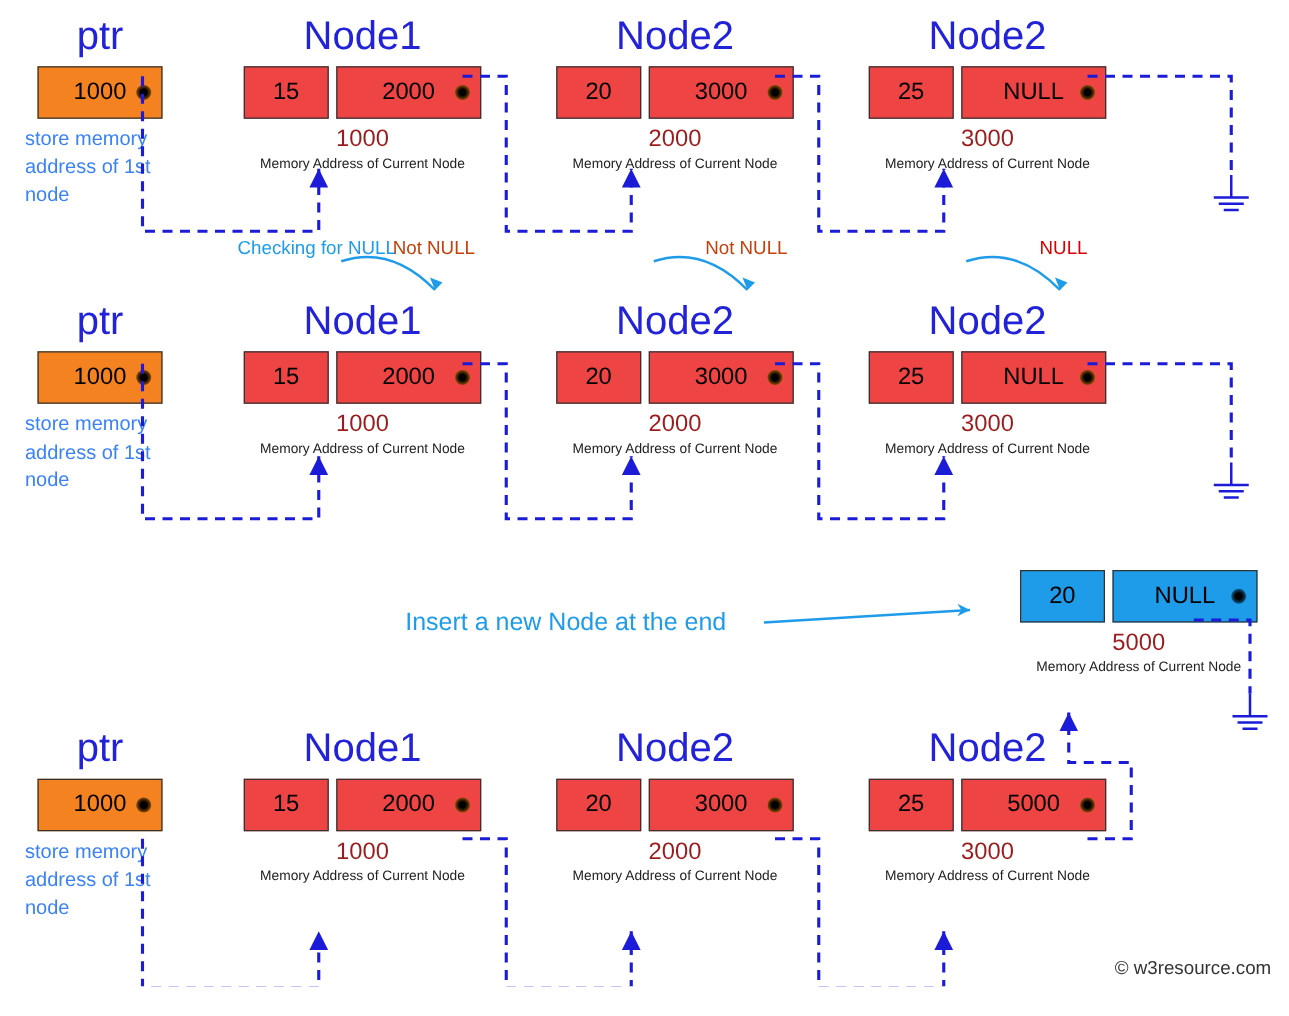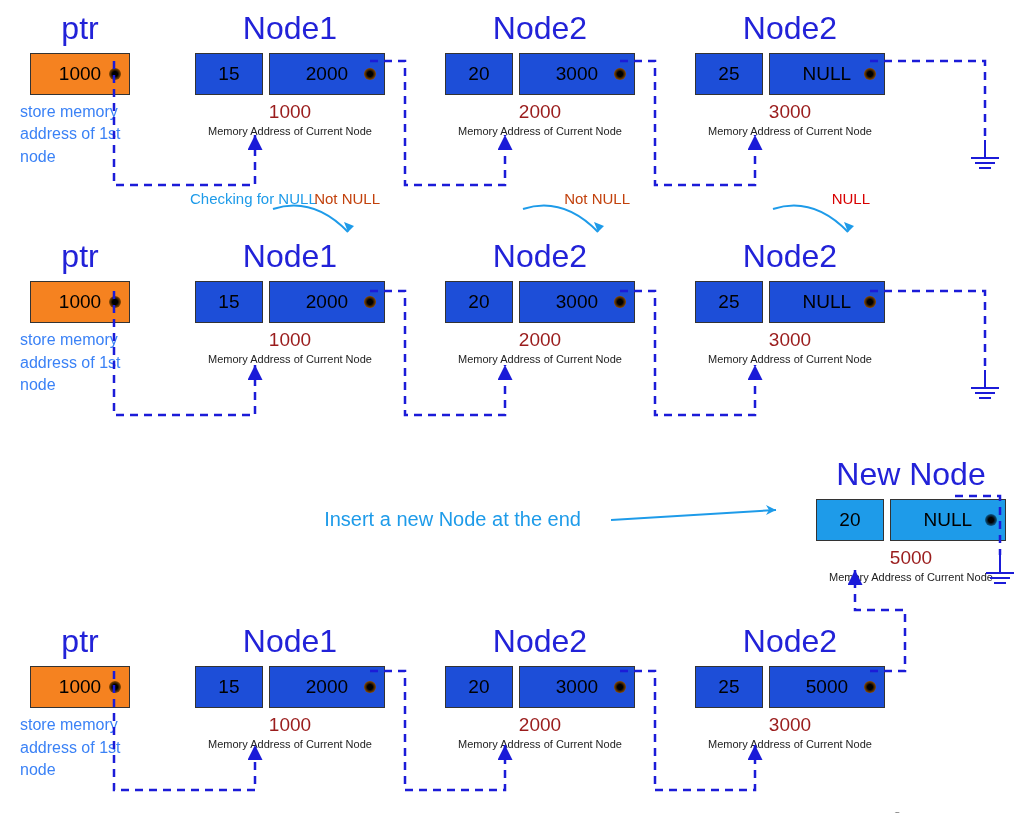--- a/index.html
+++ b/index.html
@@ -66,21 +66,21 @@
     position: relative;
   }
   .node-box {
     display: flex;
     width: 190px;
     margin: 0 auto;
   }
   .node-cell {
     height: 42px;
     border: 1px solid #333;
-    background: #1d4ed8;
+    background: #ef4444;
     display: flex;
     align-items: center;
     justify-content: center;
     font-size: 19px;
     color: #000;
     position: relative;
   }
   .new .node-cell { background: #1e9be9; }
   .node-data { width: 70px; }
   .node-next { width: 120px; margin-left: 6px; }
@@ -278,21 +278,20 @@
   </div>
 </div>
 
 <div class="insert-row">
   <div class="insert-label">Insert a new Node at the end</div>
   <svg class="insert-arrow" viewBox="0 0 180 30">
     <line x1="0" y1="15" x2="165" y2="5" stroke="#1e9be9" stroke-width="2"></line>
     <path d="M165 5 l-10 -5 l3 5 l-3 5 z" fill="#1e9be9"></path>
   </svg>
   <div class="new-col node-col new">
-    <div class="node-title newnode-title">New Node</div>
     <div class="node-box">
       <div class="node-cell node-data">20</div>
       <div class="node-cell node-next">
         <span>NULL</span>
         <span class="node-dot"></span>
       </div>
     </div>
     <div class="node-addr">5000</div>
     <div class="node-addr-cap">Memory Address of Current Node</div>
   </div>

